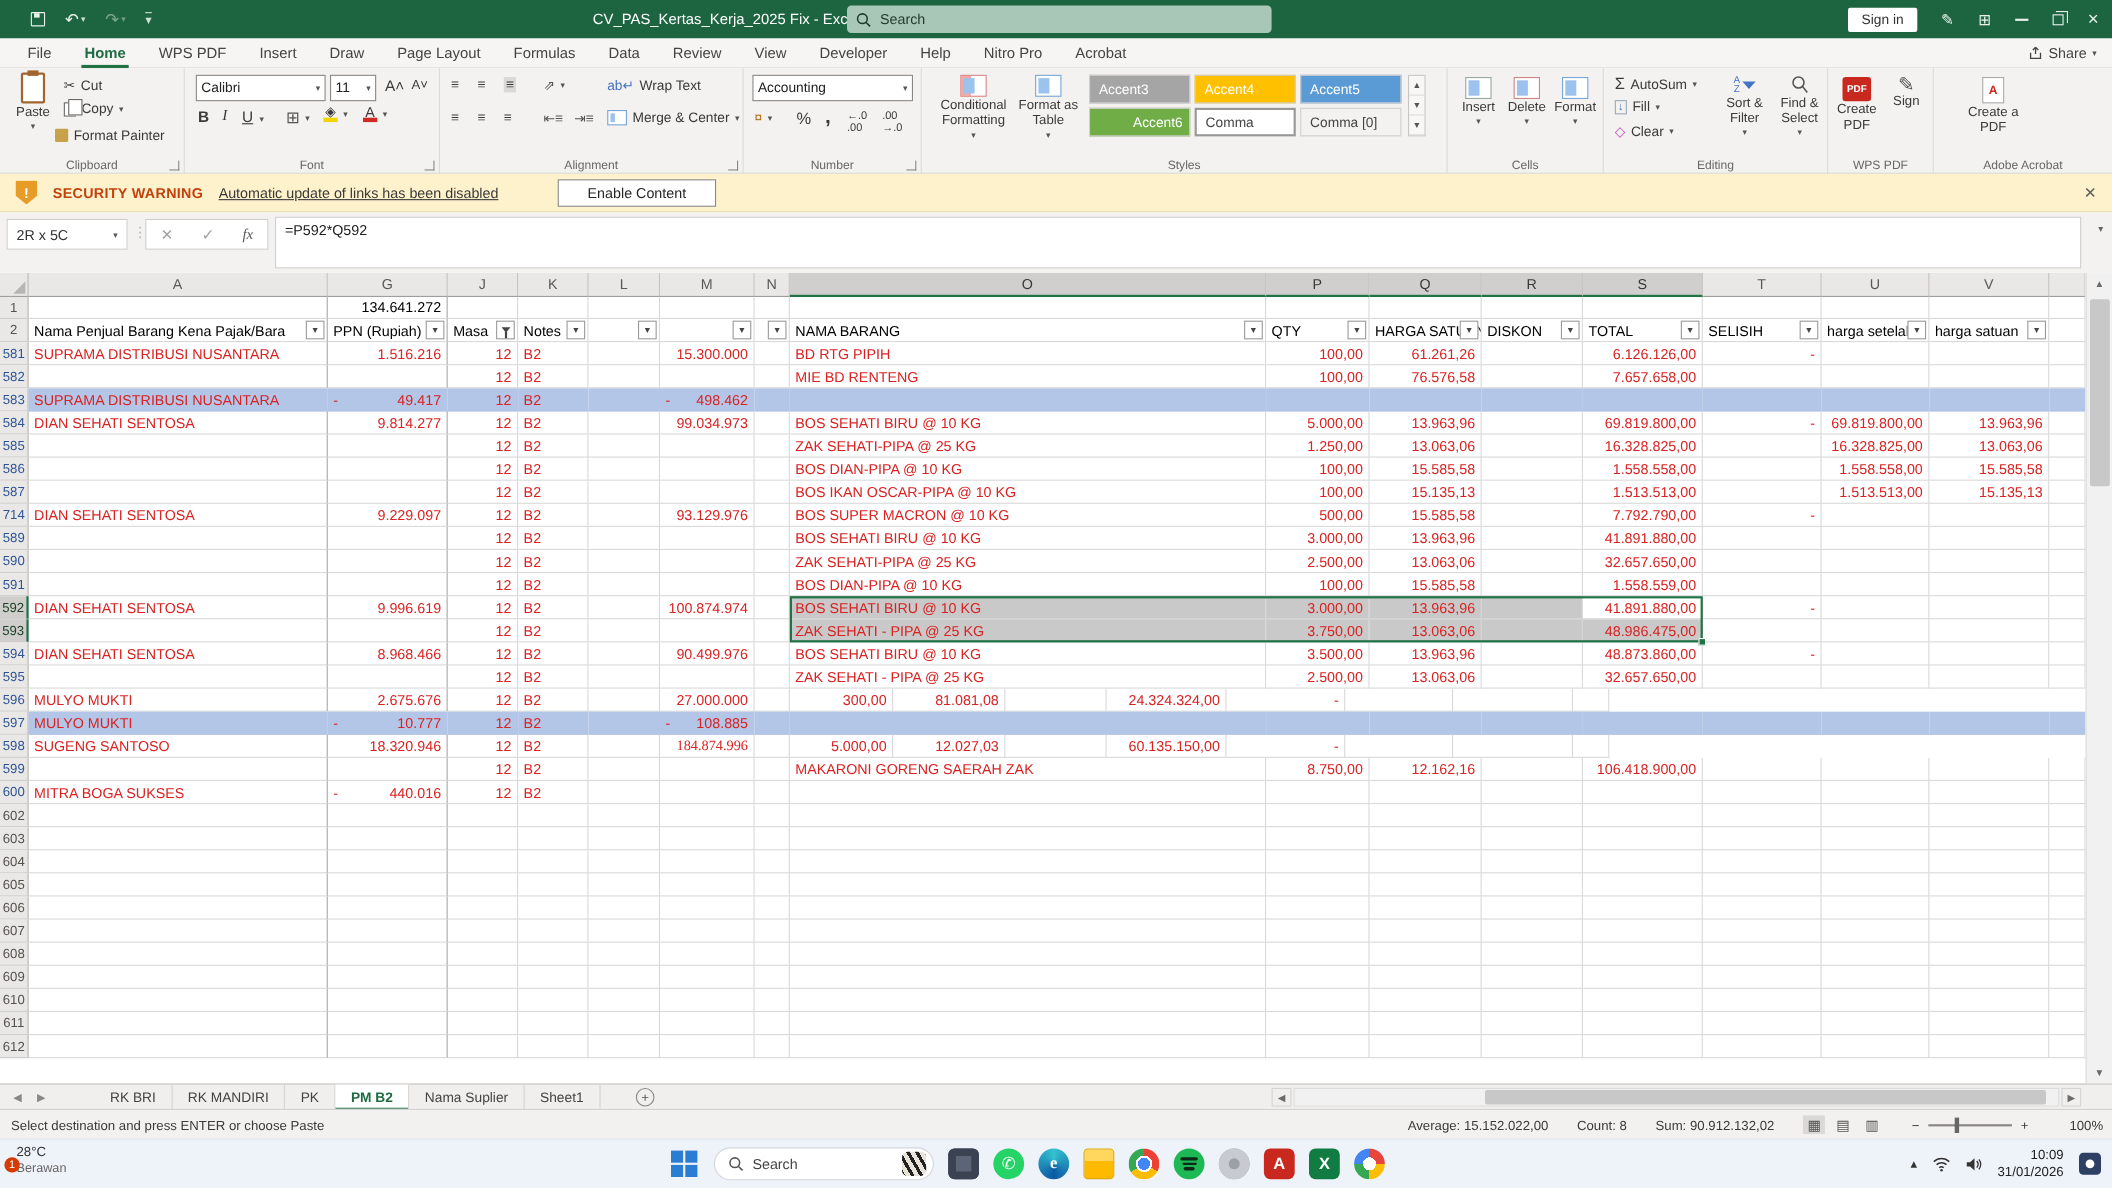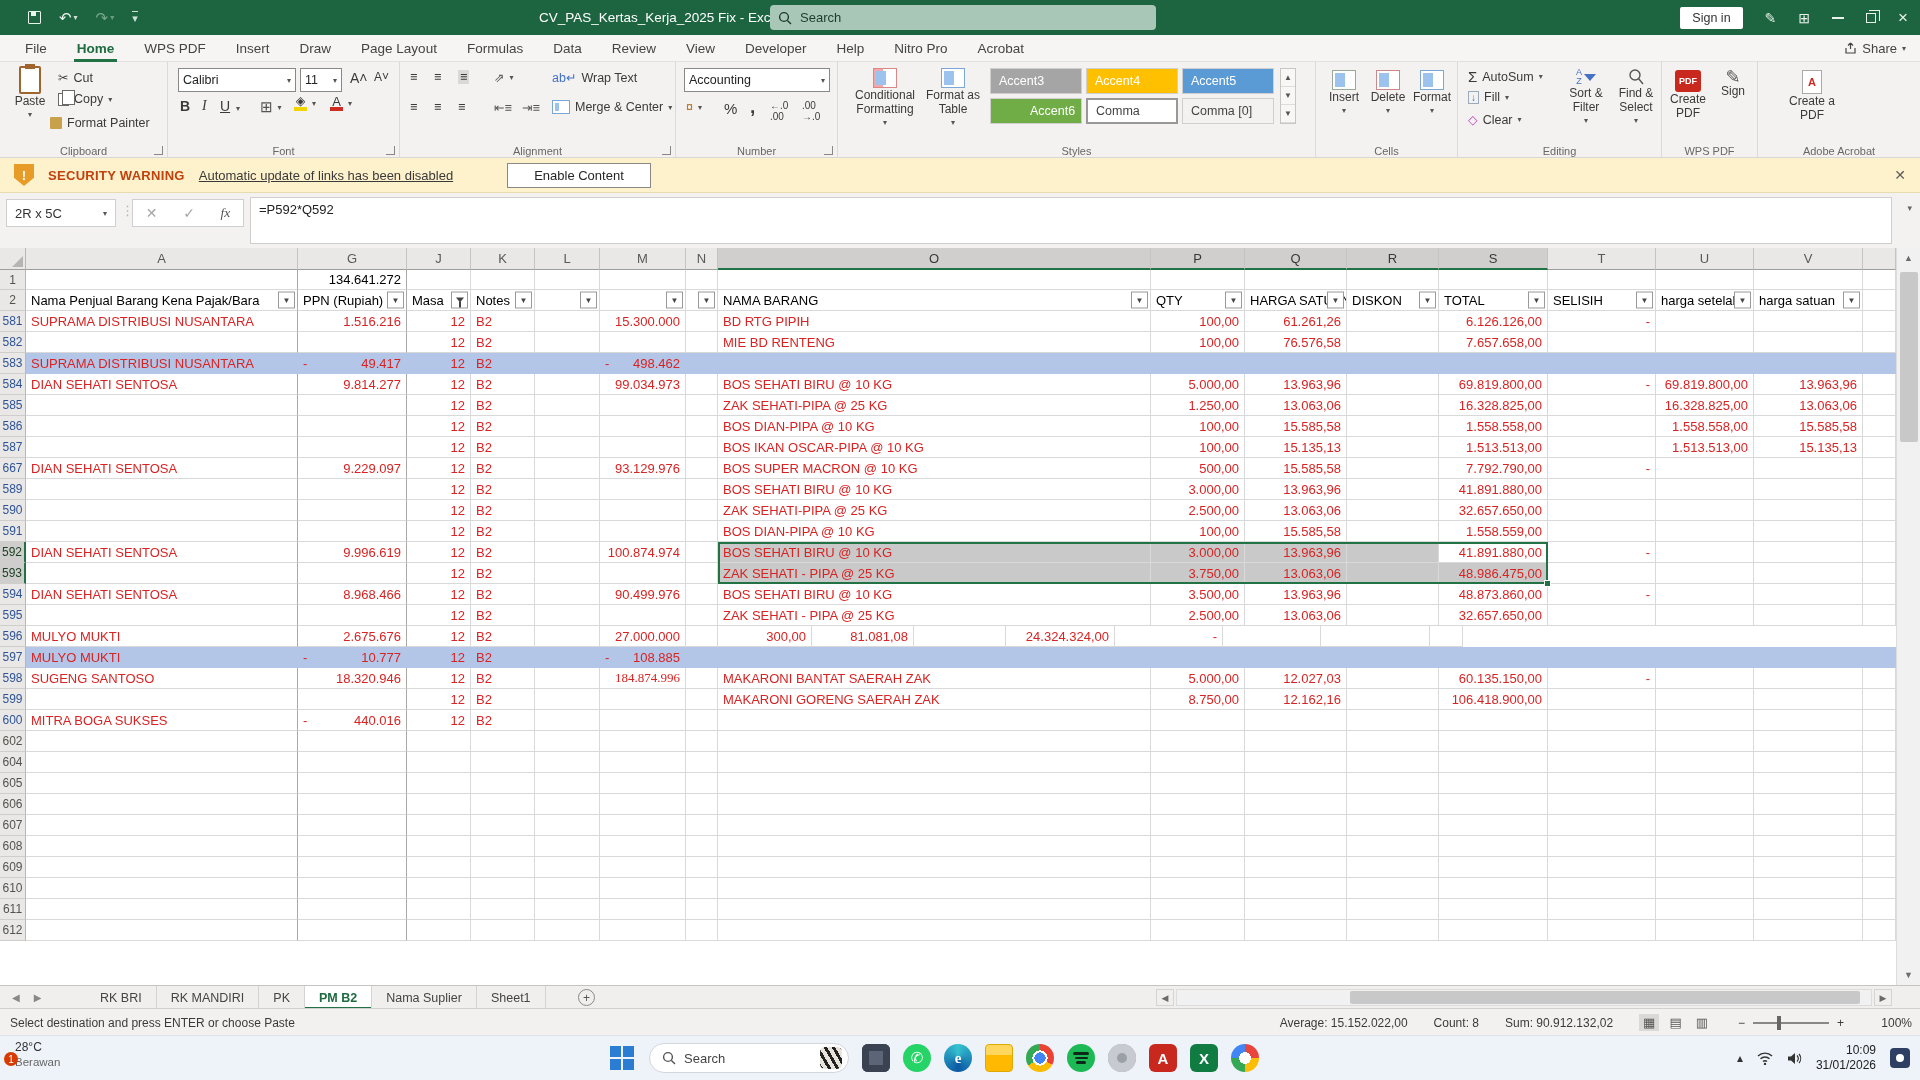--- a/index.html
+++ b/index.html
@@ -679,21 +679,21 @@
       <div class="cell r" style="width: 94px;">100,00</div>
       <div class="cell r" style="width: 102px;">15.135,13</div>
       <div class="cell r" style="width: 92px;"></div>
       <div class="cell r" style="width: 109px;">1.513.513,00</div>
       <div class="cell r" style="width: 108px;"></div>
       <div class="cell r" style="width: 98px;">1.513.513,00</div>
       <div class="cell r" style="width: 109px;">15.135,13</div>
       <div class="cell" style="width: 33px;"></div>
     </div>
     <div class="row">
-      <div class="gut">667</div>
+      <div class="gut">714</div>
       <div class="cell hb" style="width: 272px;">DIAN SEHATI SENTOSA</div>
       <div class="cell r hb" style="width: 109px;">9.229.097</div>
       <div class="cell r" style="width: 64px;">12</div>
       <div class="cell" style="width: 64px;">B2</div>
       <div class="cell" style="width: 65px;"></div>
       <div class="cell r" style="width: 86px;">93.129.976</div>
       <div class="cell" style="width: 32px;"></div>
       <div class="cell" style="width: 433px;">BOS SUPER MACRON @ 10 KG</div>
       <div class="cell r" style="width: 94px;">500,00</div>
       <div class="cell r" style="width: 102px;">15.585,58</div>
@@ -882,21 +882,20 @@
     </div>
     <div class="row">
       <div class="gut">598</div>
       <div class="cell hb" style="width: 272px;">SUGENG SANTOSO</div>
       <div class="cell r hb" style="width: 109px;">18.320.946</div>
       <div class="cell r" style="width: 64px;">12</div>
       <div class="cell" style="width: 64px;">B2</div>
       <div class="cell" style="width: 65px;"></div>
       <div class="cell r" style="width: 86px; font-family: Liberation Serif, serif;">184.874.996</div>
       <div class="cell" style="width: 32px;"></div>
-      <div class="cell" style="width: 433px;">MAKARONI BANTAT SAERAH ZAK</div>
       <div class="cell r" style="width: 94px;">5.000,00</div>
       <div class="cell r" style="width: 102px;">12.027,03</div>
       <div class="cell r" style="width: 92px;"></div>
       <div class="cell r" style="width: 109px;">60.135.150,00</div>
       <div class="cell r" style="width: 108px;">-</div>
       <div class="cell r" style="width: 98px;"></div>
       <div class="cell r" style="width: 109px;"></div>
       <div class="cell" style="width: 33px;"></div>
     </div>
     <div class="row">
@@ -935,20 +934,39 @@
       <div class="cell r" style="width: 102px;"></div>
       <div class="cell r" style="width: 92px;"></div>
       <div class="cell r" style="width: 109px;"></div>
       <div class="cell r" style="width: 108px;"></div>
       <div class="cell r" style="width: 98px;"></div>
       <div class="cell r" style="width: 109px;"></div>
       <div class="cell" style="width: 33px;"></div>
     </div>
     <div class="row">
       <div class="gut gray">602</div>
+      <div class="cell hb" style="width: 272px;"></div>
+      <div class="cell r hb" style="width: 109px;"></div>
+      <div class="cell r" style="width: 64px;"></div>
+      <div class="cell" style="width: 64px;"></div>
+      <div class="cell" style="width: 65px;"></div>
+      <div class="cell r" style="width: 86px;"></div>
+      <div class="cell" style="width: 32px;"></div>
+      <div class="cell" style="width: 433px;"></div>
+      <div class="cell r" style="width: 94px;"></div>
+      <div class="cell r" style="width: 102px;"></div>
+      <div class="cell r" style="width: 92px;"></div>
+      <div class="cell r" style="width: 109px;"></div>
+      <div class="cell r" style="width: 108px;"></div>
+      <div class="cell r" style="width: 98px;"></div>
+      <div class="cell r" style="width: 109px;"></div>
+      <div class="cell" style="width: 33px;"></div>
+    </div>
+    <div class="row">
+      <div class="gut gray">603</div>
       <div class="cell hb" style="width: 272px;"></div>
       <div class="cell r hb" style="width: 109px;"></div>
       <div class="cell r" style="width: 64px;"></div>
       <div class="cell" style="width: 64px;"></div>
       <div class="cell" style="width: 65px;"></div>
       <div class="cell r" style="width: 86px;"></div>
       <div class="cell" style="width: 32px;"></div>
       <div class="cell" style="width: 433px;"></div>
       <div class="cell r" style="width: 94px;"></div>
       <div class="cell r" style="width: 102px;"></div>

